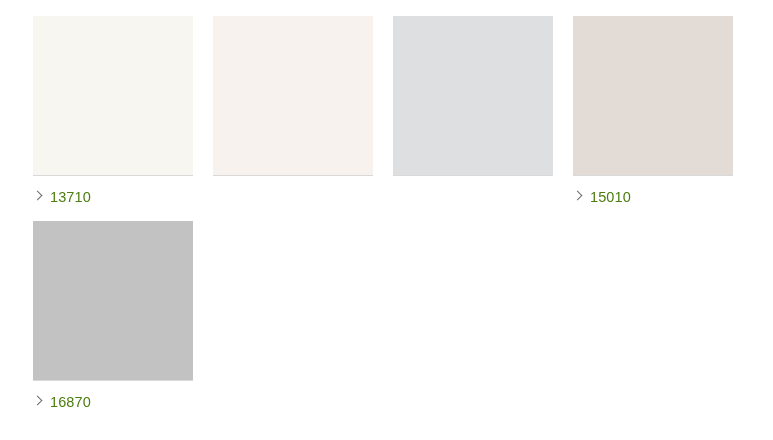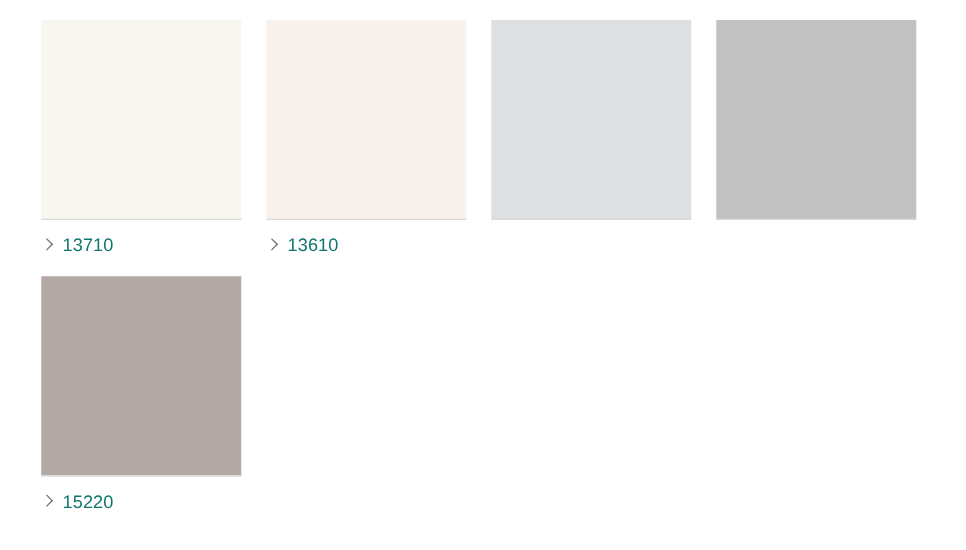--- a/index.html
+++ b/index.html
@@ -71,49 +71,49 @@
     width: 6px;
     height: 6px;
     border-top: 1.6px solid #6b6b6b;
     border-right: 1.6px solid #6b6b6b;
     transform: rotate(45deg);
   }
 
   .swatch-code {
     font-size: 14.5px;
     line-height: 14px;
-    color: #0f766e;
+    color: #4d7c0f;
     letter-spacing: 0.1px;
     font-family: "Liberation Sans", sans-serif;
   }
 </style>
 </head>
 <body>
 
 <div id="swatch-grid">
     <div class="swatch-card">
       <div class="swatch-chip" style="background: rgb(247, 246, 241);"></div>
       <div class="swatch-label">
         <span class="chevron-icon"></span>
         <span class="swatch-code">13710</span>
       </div>
     </div>
     <div class="swatch-card">
       <div class="swatch-chip" style="background: rgb(247, 242, 237);"></div>
-      <div class="swatch-label">
-        <span class="chevron-icon"></span>
-        <span class="swatch-code">13610</span>
-      </div>
     </div>
     <div class="swatch-card">
       <div class="swatch-chip" style="background: rgb(222, 223, 225);"></div>
     </div>
     <div class="swatch-card">
-      <div class="swatch-chip" style="background: rgb(194, 194, 194);"></div>
+      <div class="swatch-chip" style="background: rgb(227, 219, 214);"></div>
+      <div class="swatch-label">
+        <span class="chevron-icon"></span>
+        <span class="swatch-code">15010</span>
+      </div>
     </div>
     <div class="swatch-card">
-      <div class="swatch-chip" style="background: rgb(180, 168, 164);"></div>
+      <div class="swatch-chip" style="background: rgb(194, 194, 194);"></div>
       <div class="swatch-label">
         <span class="chevron-icon"></span>
-        <span class="swatch-code">15220</span>
+        <span class="swatch-code">16870</span>
       </div>
     </div>
   </div>
 
 </body></html>

